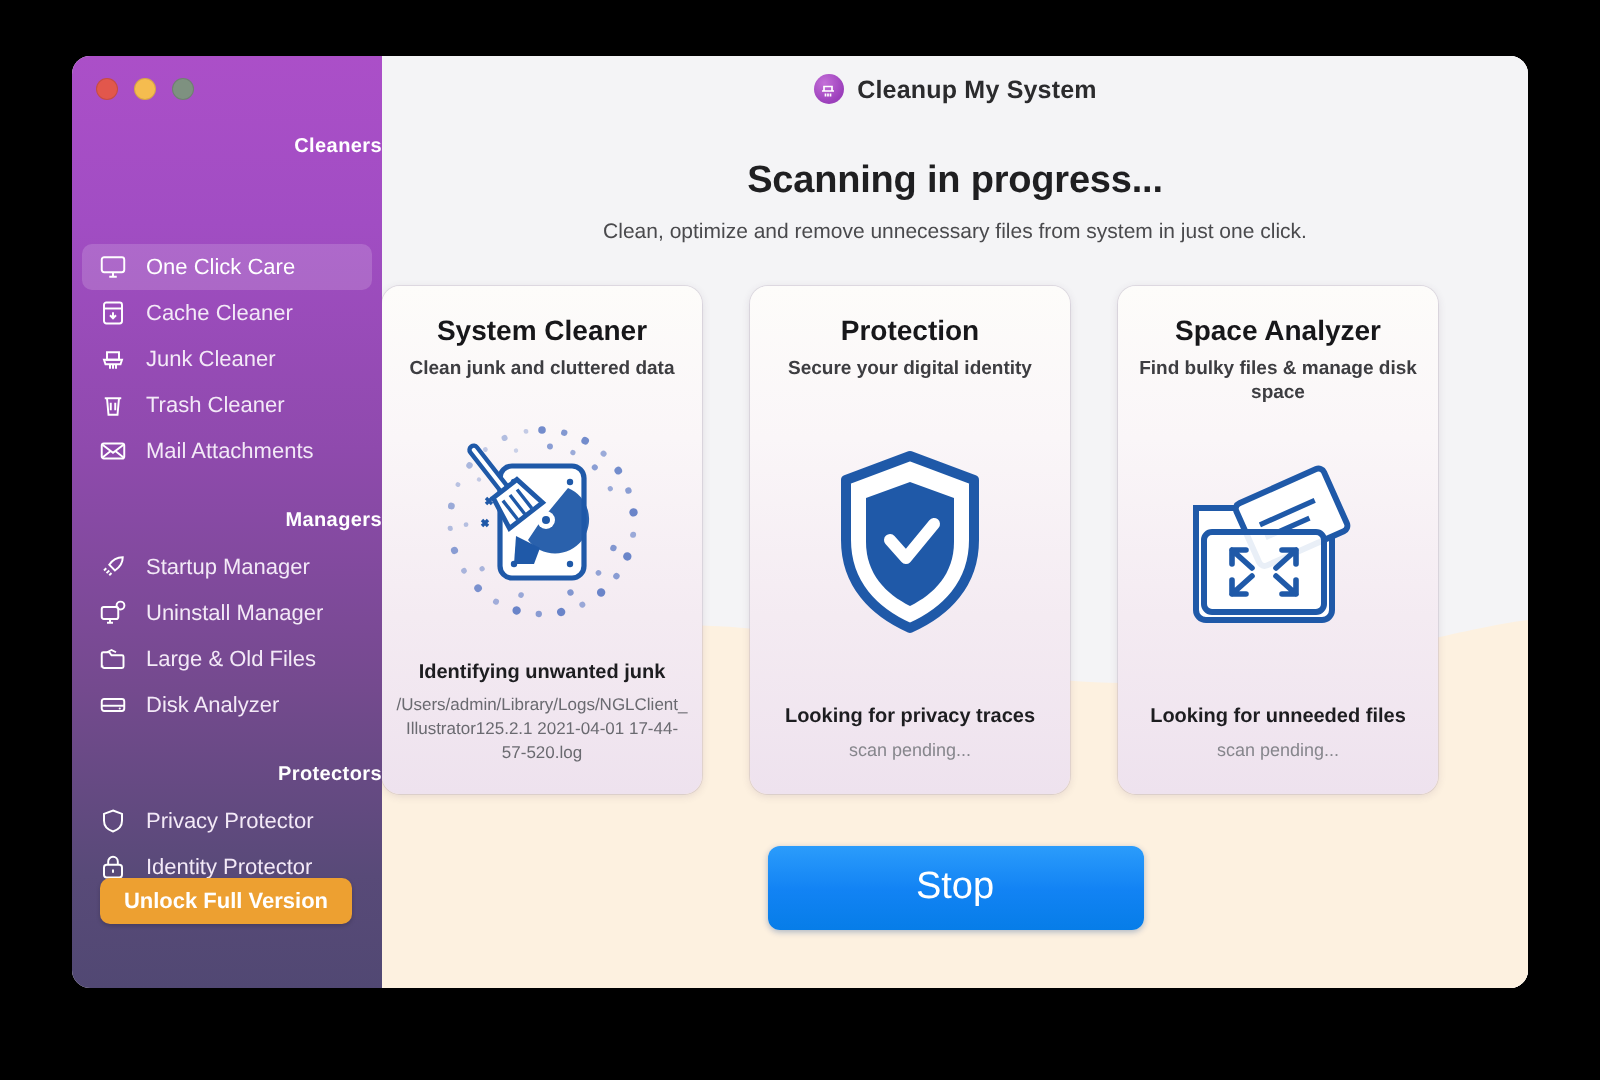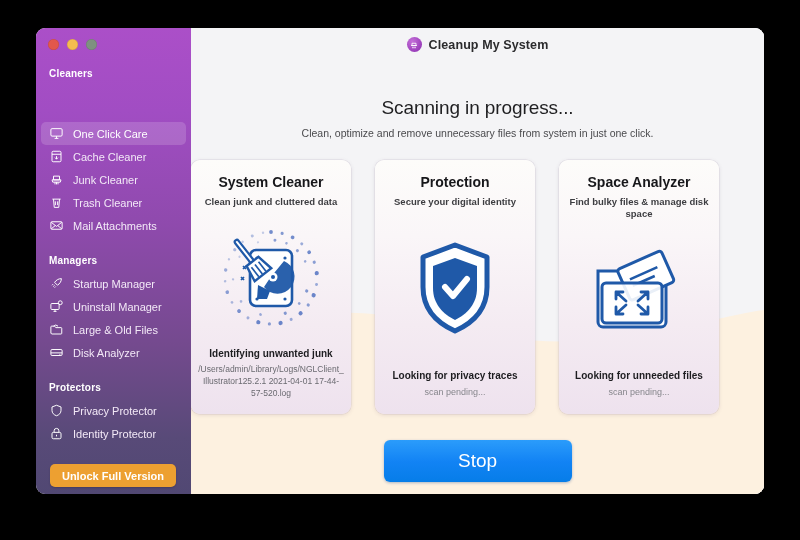--- a/index.html
+++ b/index.html
@@ -59,20 +59,21 @@
   .tl.gray   { background: #7e9180; }
 
   .section-head {
     font-size: 10px;
     font-weight: bold;
     letter-spacing: 0.2px;
     color: #ffffff;
     padding: 0 0 0 13px;
     margin-top: 18px;
     margin-bottom: 6px;
+    text-align: right;
   }
   #sidebar .section-head:first-of-type { margin-top: 22px; }
 
   .nav-item {
     display: flex;
     align-items: center;
     gap: 9px;
     height: 23px;
     margin: 0 5px;
     padding: 0 8px;
@@ -93,21 +94,21 @@
     flex: 0 0 15px;
     display: flex;
     align-items: center;
     justify-content: center;
   }
   .nav-icon svg { display: block; }
 
   #unlock-btn {
     position: absolute;
     left: 14px;
-    bottom: 7px;
+    bottom: 32px;
     width: 126px;
     height: 23px;
     border: none;
     border-radius: 5px;
     background: #eda031;
     color: #ffffff;
     font-size: 11px;
     font-weight: bold;
     font-family: "Liberation Sans", sans-serif;
     cursor: pointer;
@@ -155,23 +156,23 @@
   .app-title {
     font-size: 12.5px;
     font-weight: bold;
     color: #2b2b2d;
     letter-spacing: 0.1px;
   }
 
   .page-title {
     text-align: center;
     font-size: 19px;
-    font-weight: normal;
+    font-weight: bold;
     color: #1f1f21;
-    margin-top: 36px;
+    margin-top: 19px;
     letter-spacing: -0.1px;
   }
   .page-sub {
     text-align: center;
     font-size: 10.5px;
     color: #4a4a4d;
     margin-top: 8px;
   }
 
   

